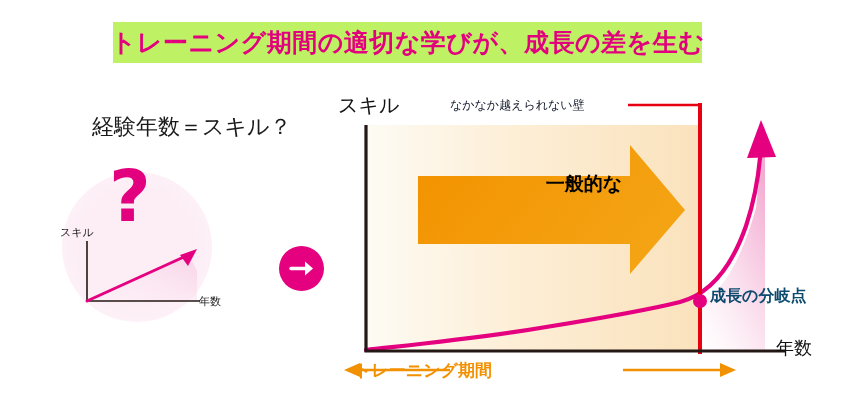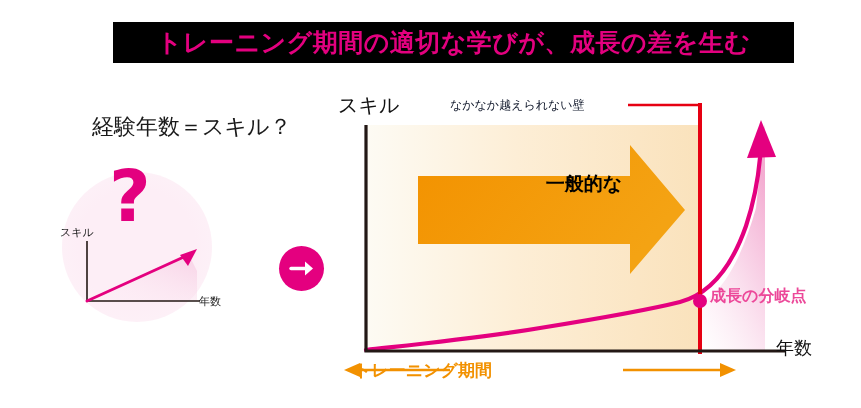--- a/index.html
+++ b/index.html
@@ -7,22 +7,22 @@
     width:861px;height:408px;
     background:#ffffff;
     font-family:"Liberation Sans","DejaVu Sans",sans-serif;
     overflow:hidden;
     position:relative;
   }
   .stage{position:absolute;left:0;top:0;width:861px;height:408px;}
 
   
   .title-band{
-    position:absolute;left:113px;top:22px;width:681px;height:41px;
-    background:#000000;
+    position:absolute;left:113px;top:22px;width:589px;height:41px;
+    background:#bef264;
     display:flex;align-items:center;justify-content:center;
   }
   .title-text{
     font-size:25px;font-weight:bold;color:#e3007f;
     letter-spacing:0.5px;white-space:nowrap;
     font-family:"DejaVu Sans","Liberation Sans",sans-serif;
   }
 
   
   .left-question{
@@ -66,21 +66,21 @@
   }
   .axis-label-x{
     position:absolute;left:436px;top:248px;font-size:18px;color:#111;white-space:nowrap;
     font-family:"DejaVu Sans","Liberation Sans",sans-serif;
   }
   .wall-label{
     position:absolute;left:110px;top:9px;font-size:12px;font-weight:normal;color:#0f172a;white-space:nowrap;
     font-family:"DejaVu Sans","Liberation Sans",sans-serif;
   }
   .branch-label{
-    position:absolute;left:370px;top:198px;font-size:16px;font-weight:bold;color:#ec4899;white-space:nowrap;
+    position:absolute;left:370px;top:198px;font-size:16px;font-weight:bold;color:#0c4a6e;white-space:nowrap;
     font-family:"DejaVu Sans","Liberation Sans",sans-serif;
   }
   .arrow-text{
     position:absolute;left:126px;top:84px;width:236px;text-align:center;
     font-size:19px;font-weight:bold;color:#000000;line-height:1.28;
     font-family:Liberation Serif, serif;
   }
   
   .span-label{
     position:absolute;left:0px;top:359px;width:750px;text-align:center;

